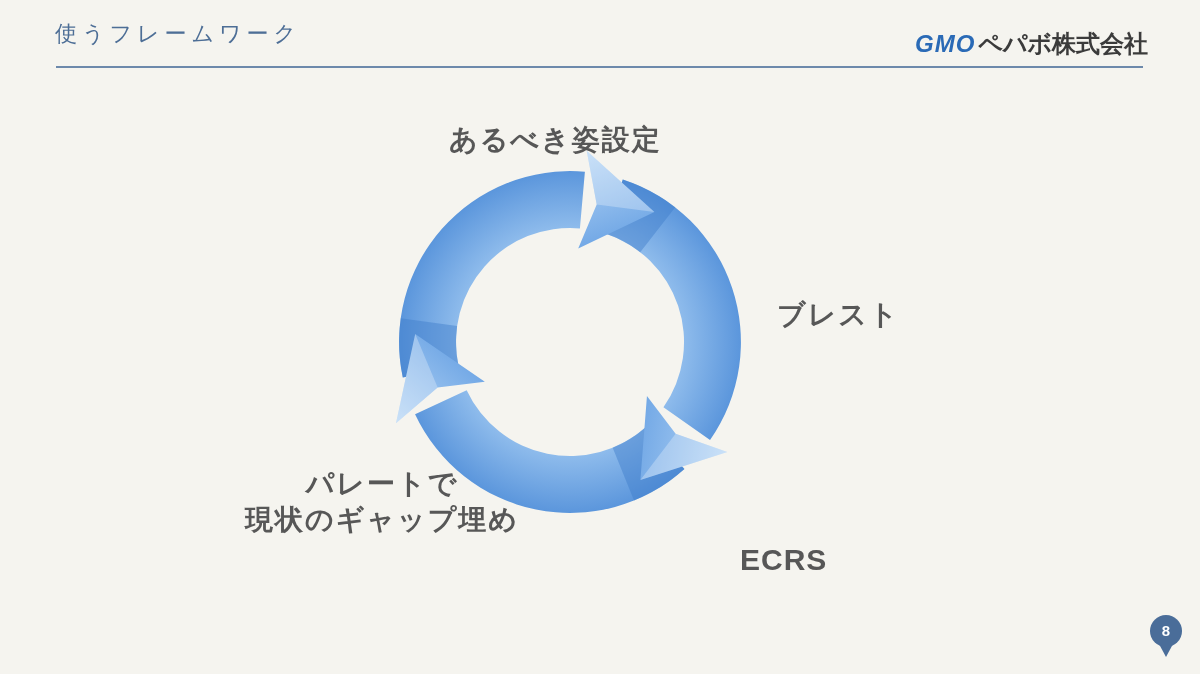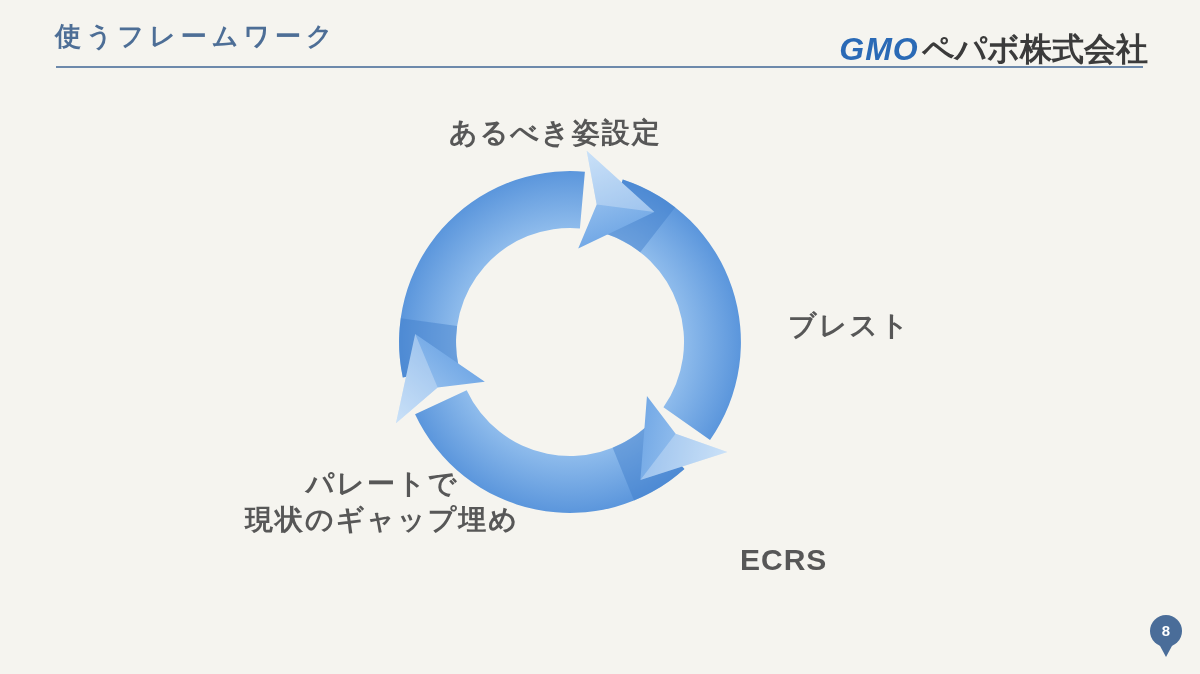--- a/index.html
+++ b/index.html
@@ -6,33 +6,33 @@
   .slide{
     position:relative;
     width:1200px;height:674px;
     background:var(--bg,#f5f4ef);
     overflow:hidden;
     font-family:"Liberation Sans","DejaVu Sans",sans-serif;
   }
   .slide-title{
     position:absolute;left:55px;top:19px;
     font-family:"Liberation Serif","DejaVu Serif",serif;
-    font-size:26px;font-weight:bold;
+    font-size:22px;font-weight:normal;
     letter-spacing:5px;
     color:var(--title-c,#4d6e96);
     white-space:nowrap;
   }
   .title-divider{
     position:absolute;left:56px;top:66px;
     width:1087px;height:1.5px;
     background:var(--divider-c,#6d89ab);
   }
   .logo{
     position:absolute;right:52px;top:28px;
-    font-size:32px;font-weight:bold;
+    font-size:24px;font-weight:bold;
     white-space:nowrap;
     color:var(--logo-dark,#3b3b3b);
   }
   .logo-gmo{
     color:var(--logo-blue,#2a6ab6);
     font-style:italic;
     letter-spacing:1px;
     padding-right:3px;
   }
   .cycle-svg{
@@ -41,22 +41,22 @@
   }
   .step-label{
     position:absolute;
     font-weight:bold;
     font-size:28px;
     letter-spacing:2px;
     line-height:34px;
     color:var(--label-c,#575757);
     white-space:nowrap;
   }
-  .step-top{left:449px;top:116px;}
-  .step-right{left:777px;top:309px;margin-left:11px;}
+  .step-top{left:449px;top:123px;}
+  .step-right{left:777px;top:298px;}
   .step-bottom-right{left:740px;top:502px;font-size:30px;letter-spacing:1px;margin-top:41px;}
   .step-bottom-left{left:222px;top:466px;width:320px;text-align:center;line-height:36px;}
   .step-left{left:122px;top:252px;text-align:left;}
   .step-line{display:block;}
   .page-pin{
     position:absolute;left:1150px;top:615px;
     width:32px;height:32px;border-radius:50%;
     background:var(--pin-c,#4a6d99);
   }
   .page-pin-tail{

